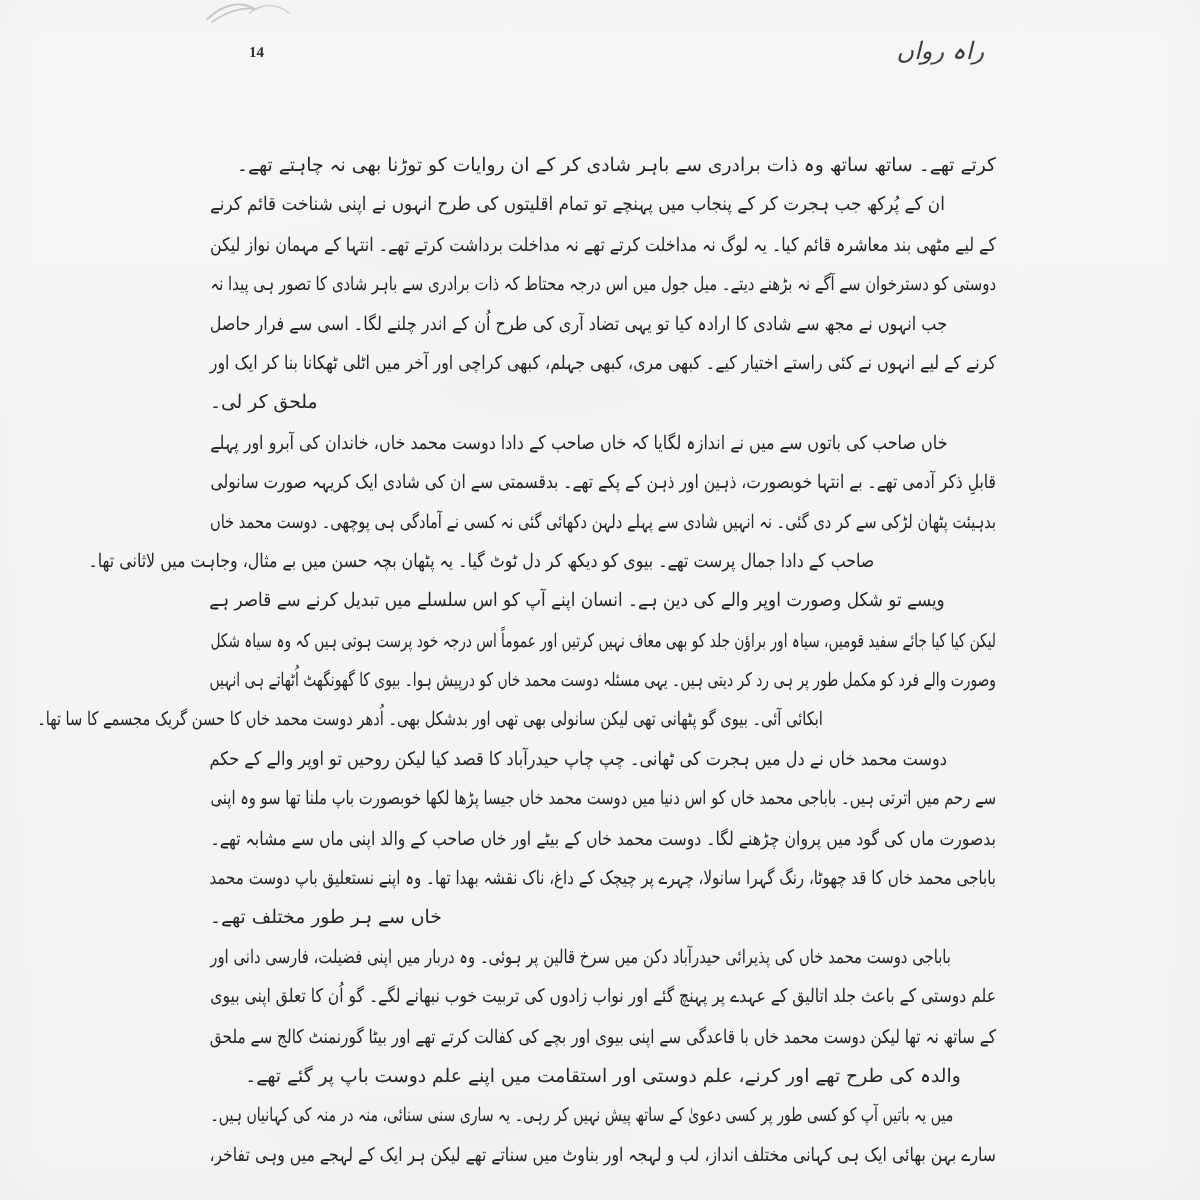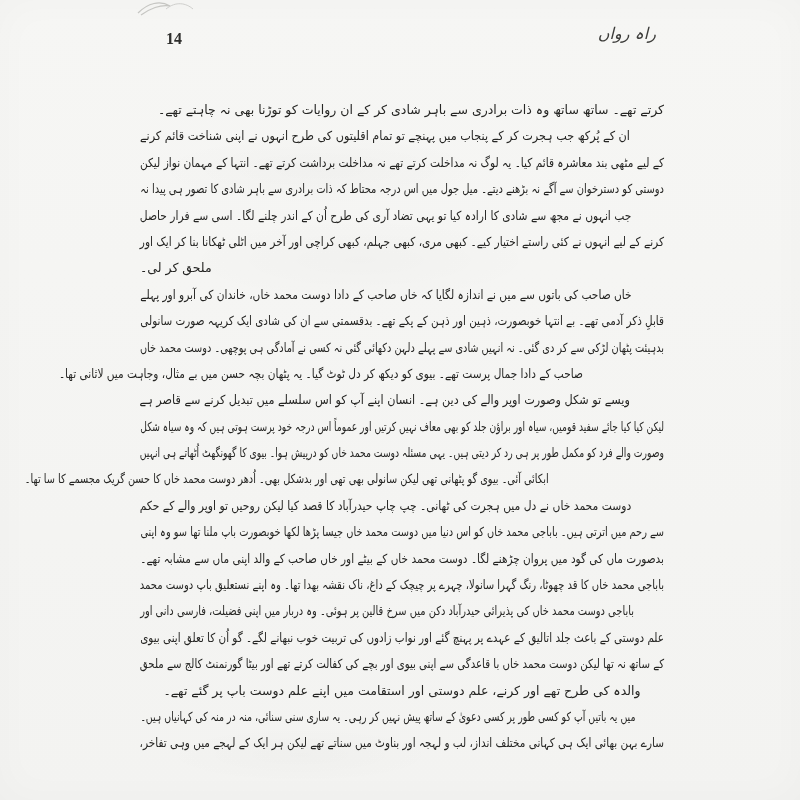--- a/index.html
+++ b/index.html
@@ -36,21 +36,21 @@
     font-size: 16px;
     color: #3c3c3a;
     font-style: italic;
   }
   .page-number {
     position: absolute;
     top: 30px;
     left: 166px;
     font-family: "Liberation Serif", "DejaVu Serif", serif;
     font-weight: bold;
-    font-size: 16px;
+    font-size: 10px;
     color: #2e2e2c;
   }
   .textblock {
     position: absolute;
     top: 52px;
     left: 140px;
     width: 524px;
     direction: rtl;
   }
   .line {
@@ -100,20 +100,21 @@
       <div class="line full" style="transform: scaleX(0.779762);">بدہیئت پٹھان لڑکی سے کر دی گئی۔ نہ انہیں شادی سے پہلے دلہن دکھائی گئی نہ کسی نے آمادگی ہی پوچھی۔ دوست محمد خاں</div>
       <div class="line left" style="transform: scaleX(0.845161);">صاحب کے دادا جمال پرست تھے۔ بیوی کو دیکھ کر دل ٹوٹ گیا۔ یہ پٹھان بچہ حسن میں بے مثال، وجاہت میں لاثانی تھا۔</div>
       <div class="line first" style="transform: scaleX(0.898799);">ویسے تو شکل وصورت اوپر والے کی دین ہے۔ انسان اپنے آپ کو اس سلسلے میں تبدیل کرنے سے قاصر ہے</div>
       <div class="line full" style="transform: scaleX(0.730823);">لیکن کیا کیا جائے سفید قومیں، سیاہ اور براؤن جلد کو بھی معاف نہیں کرتیں اور عموماً اس درجہ خود پرست ہوتی ہیں کہ وہ سیاہ شکل</div>
       <div class="line full" style="transform: scaleX(0.738028);">وصورت والے فرد کو مکمل طور پر ہی رد کر دیتی ہیں۔ یہی مسئلہ دوست محمد خاں کو درپیش ہوا۔ بیوی کا گھونگھٹ اُٹھاتے ہی انہیں</div>
       <div class="line left" style="transform: scaleX(0.779762);">ابکائی آئی۔ بیوی گو پٹھانی تھی لیکن سانولی بھی تھی اور بدشکل بھی۔ اُدھر دوست محمد خاں کا حسن گریک مجسمے کا سا تھا۔</div>
       <div class="line first" style="transform: scaleX(0.860427);">دوست محمد خاں نے دل میں ہجرت کی ٹھانی۔ چپ چاپ حیدرآباد کا قصد کیا لیکن روحیں تو اوپر والے کے حکم</div>
       <div class="line full" style="transform: scaleX(0.785607);">سے رحم میں اترتی ہیں۔ باباجی محمد خاں کو اس دنیا میں دوست محمد خاں جیسا پڑھا لکھا خوبصورت باپ ملنا تھا سو وہ اپنی</div>
       <div class="line full" style="transform: scaleX(0.839744);">بدصورت ماں کی گود میں پروان چڑھنے لگا۔ دوست محمد خاں کے بیٹے اور خاں صاحب کے والد اپنی ماں سے مشابہ تھے۔</div>
       <div class="line full" style="transform: scaleX(0.80245);">باباجی محمد خاں کا قد چھوٹا، رنگ گہرا سانولا، چہرے پر چیچک کے داغ، ناک نقشہ بھدا تھا۔ وہ اپنے نستعلیق باپ دوست محمد</div>
+      <div class="line left">خاں سے ہر طور مختلف تھے۔</div>
       <div class="line first" style="transform: scaleX(0.790347);">باباجی دوست محمد خاں کی پذیرائی حیدرآباد دکن میں سرخ قالین پر ہوئی۔ وہ دربار میں اپنی فضیلت، فارسی دانی اور</div>
       <div class="line full" style="transform: scaleX(0.830428);">علم دوستی کے باعث جلد اتالیق کے عہدے پر پہنچ گئے اور نواب زادوں کی تربیت خوب نبھانے لگے۔ گو اُن کا تعلق اپنی بیوی</div>
       <div class="line full" style="transform: scaleX(0.81493);">کے ساتھ نہ تھا لیکن دوست محمد خاں با قاعدگی سے اپنی بیوی اور بچے کی کفالت کرتے تھے اور بیٹا گورنمنٹ کالج سے ملحق</div>
       <div class="line center">والدہ کی طرح تھے اور کرنے، علم دوستی اور استقامت میں اپنے علم دوست باپ پر گئے تھے۔</div>
       <div class="line first" style="transform: scaleX(0.750716);">میں یہ باتیں آپ کو کسی طور پر کسی دعویٰ کے ساتھ پیش نہیں کر رہی۔ یہ ساری سنی سنائی، منہ در منہ کی کہانیاں ہیں۔</div>
       <div class="line full" style="transform: scaleX(0.837061);">سارے بہن بھائی ایک ہی کہانی مختلف انداز، لب و لہجہ اور بناوٹ میں سناتے تھے لیکن ہر ایک کے لہجے میں وہی تفاخر،</div>
     </div>
 
 </div>
 

